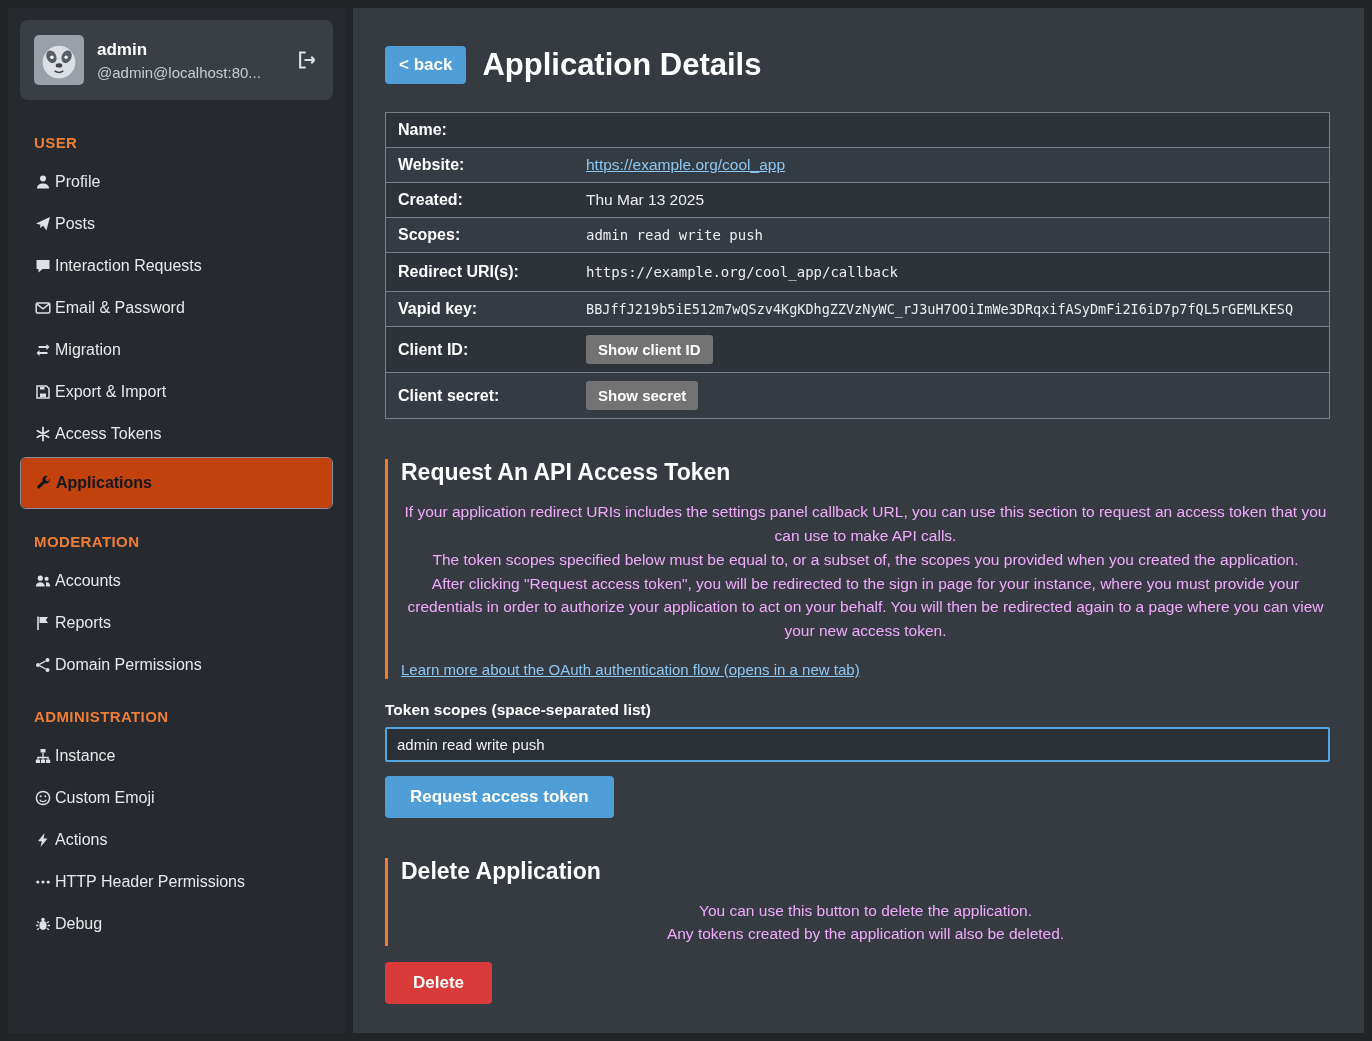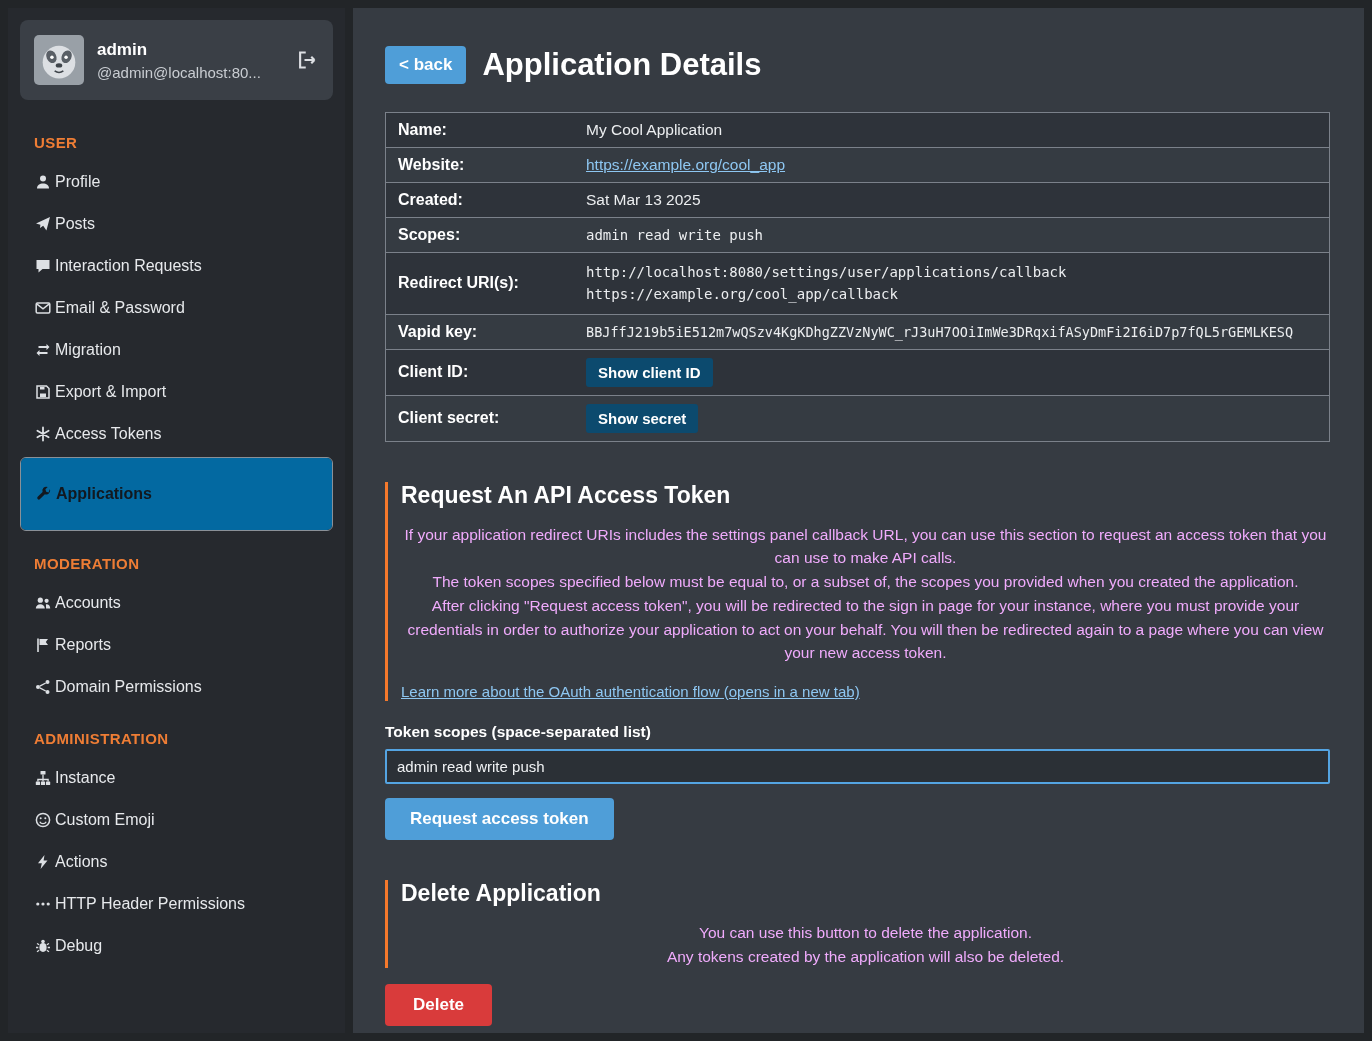--- a/index.html
+++ b/index.html
@@ -30,21 +30,21 @@
     padding:22px 26px 10px; color:#ee7d35; font-weight:bold;
     font-size:15px; letter-spacing:.4px;
   }
   .nav-item {
     display:flex; align-items:center; gap:3px;
     padding:12px 26px; font-size:16px; color:#e7e9ec; cursor:pointer;
   }
   .nav-icon { width:18px; height:16px; display:flex; justify-content:center; align-items:center; color:#dde0e4; flex:0 0 18px; }
   .nav-group { margin:2px 12px; border:1px solid #8a9097; border-radius:6px; overflow:hidden; }
   .nav-group .nav-item.active {
-    background:#0369a1; color:#12181f; font-weight:bold; padding:27px 14px;
+    background:#c2410c; color:#12181f; font-weight:bold; padding:16px 14px;
   }
   .nav-group .nav-item.active .nav-icon { color:#12181f; }
   .subnav { background:#292d33; }
   .subnav .nav-item { padding:11px 14px 11px 26px; }
 
   
   .main { flex:1; background:#363b42; height:1025px; padding:38px 34px 0 32px; overflow:hidden; }
   .page-header { display:flex; align-items:center; gap:16px; margin-bottom:28px; }
   .back-btn {
     background:#4f9ed8; color:#fff; font-weight:bold; font-size:17px;
@@ -58,21 +58,21 @@
   .detail-row + .detail-row { border-top:1px solid #7b818a; }
   .detail-row:nth-child(odd)  { background:#2e333a; }
   .detail-row:nth-child(even) { background:#353b42; }
   .detail-label { font-weight:bold; font-size:16px; padding:8px 12px; color:#fff; }
   .detail-value { font-size:15.5px; padding:8px 12px; color:#eceef0; }
   .code { font-family:"DejaVu Sans Mono", monospace; font-size:14px; }
   .code-line { font-family:"DejaVu Sans Mono", monospace; font-size:14px; line-height:1.6; }
   .vapid { font-size:13.5px; overflow-wrap:anywhere; }
   a.link { color:#8ec7f2; text-decoration:underline; cursor:pointer; }
   .show-btn {
-    background:#0c4a6e; color:#fff; font-weight:bold; font-size:15px;
+    background:#737373; color:#fff; font-weight:bold; font-size:15px;
     padding:6px 12px; border-radius:3px; border:none; cursor:pointer;
     font-family:inherit;
   }
 
   .section-block { border-left:3px solid #f5792c; padding-left:13px; margin-top:40px; }
   .section-title { font-size:23px; font-weight:bold; margin:0 0 14px; color:#fff; }
   .section-block p { margin:0; font-size:15.5px; line-height:1.53; color:#f0abfc;text-align:center; }
   .section-link { display:inline-block; margin-top:18px; font-size:15px; }
 
   .form-label { font-weight:bold; font-size:15.5px; margin-top:22px; margin-bottom:8px; color:#fff; }
@@ -306,40 +306,38 @@
 <main class="main">
 
   <div class="page-header">
     <button class="back-btn">&lt; back</button>
     <h1 class="page-title">Application Details</h1>
   </div>
 
   <div class="details-table">
     <div class="detail-row">
       <div class="detail-label">Name:</div>
-      <div class="detail-value">My Cool Application</div>
     </div>
     <div class="detail-row">
       <div class="detail-label">Website:</div>
       <div class="detail-value">
         <a class="link">https://example.org/cool_app</a>
       </div>
     </div>
     <div class="detail-row">
       <div class="detail-label">Created:</div>
-      <div class="detail-value">Sat Mar 13 2025</div>
+      <div class="detail-value">Thu Mar 13 2025</div>
     </div>
     <div class="detail-row">
       <div class="detail-label">Scopes:</div>
       <div class="detail-value code">admin read write push</div>
     </div>
     <div class="detail-row">
       <div class="detail-label">Redirect URI(s):</div>
       <div class="detail-value">
-        <div class="code-line">http://localhost:8080/settings/user/applications/callback</div>
         <div class="code-line">https://example.org/cool_app/callback</div>
       </div>
     </div>
     <div class="detail-row">
       <div class="detail-label">Vapid key:</div>
       <div class="detail-value code vapid">BBJffJ219b5iE512m7wQSzv4KgKDhgZZVzNyWC_rJ3uH7OOiImWe3DRqxifASyDmFi2I6iD7p7fQL5rGEMLKESQ</div>
     </div>
     <div class="detail-row">
       <div class="detail-label">Client ID:</div>
       <div class="detail-value">

